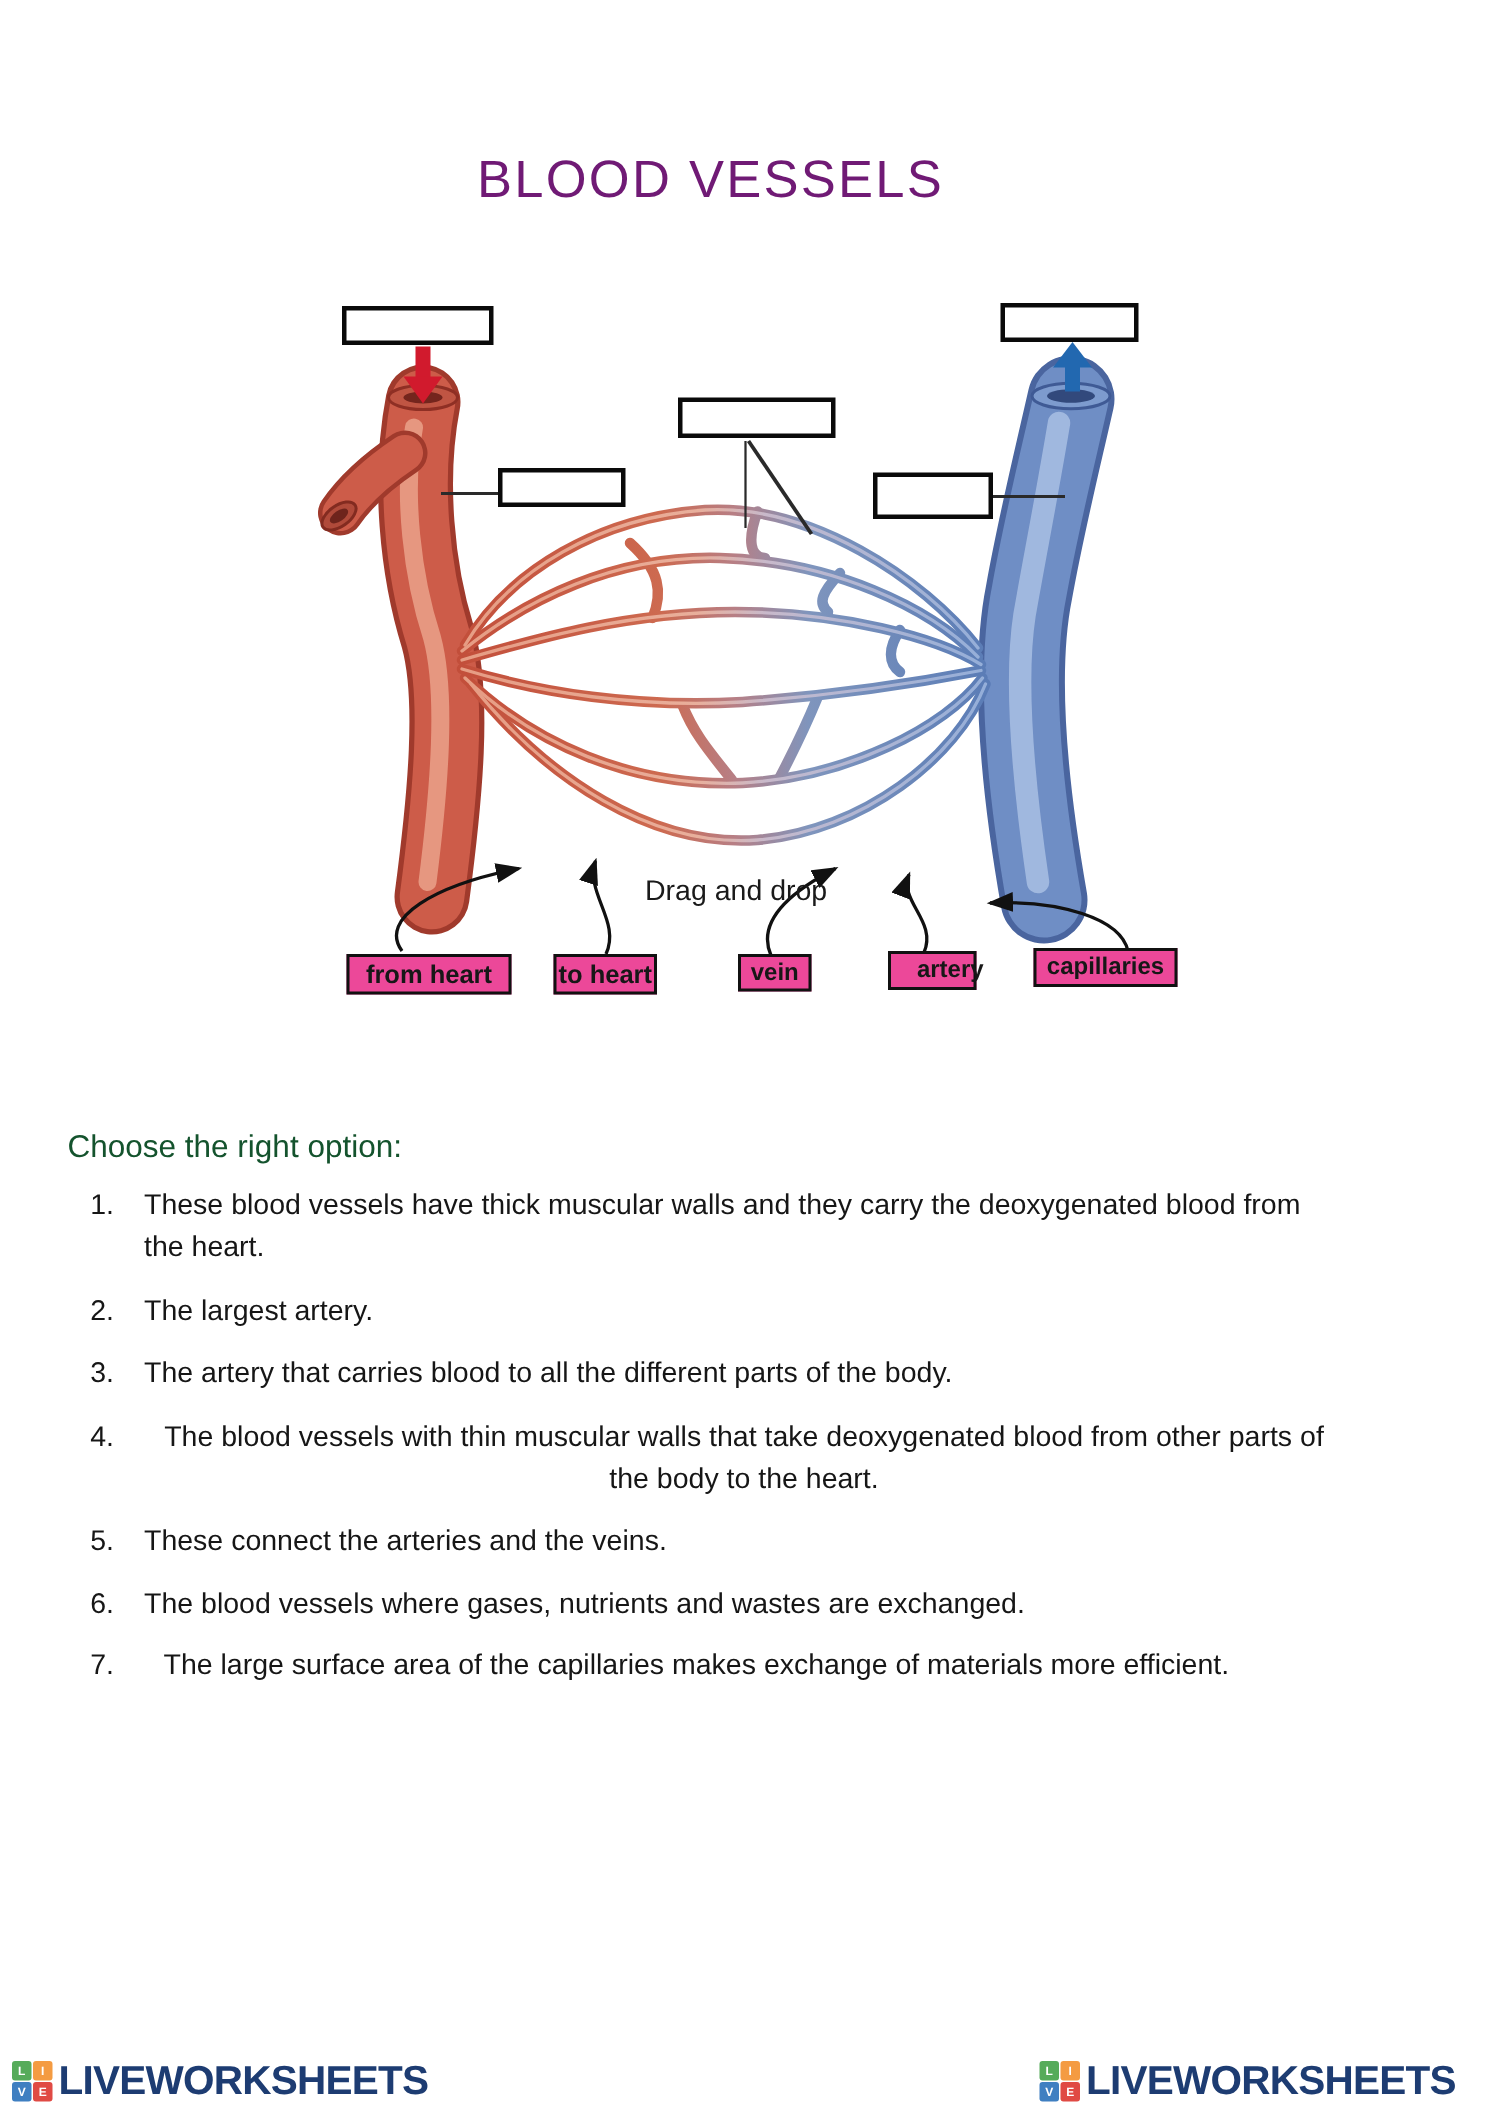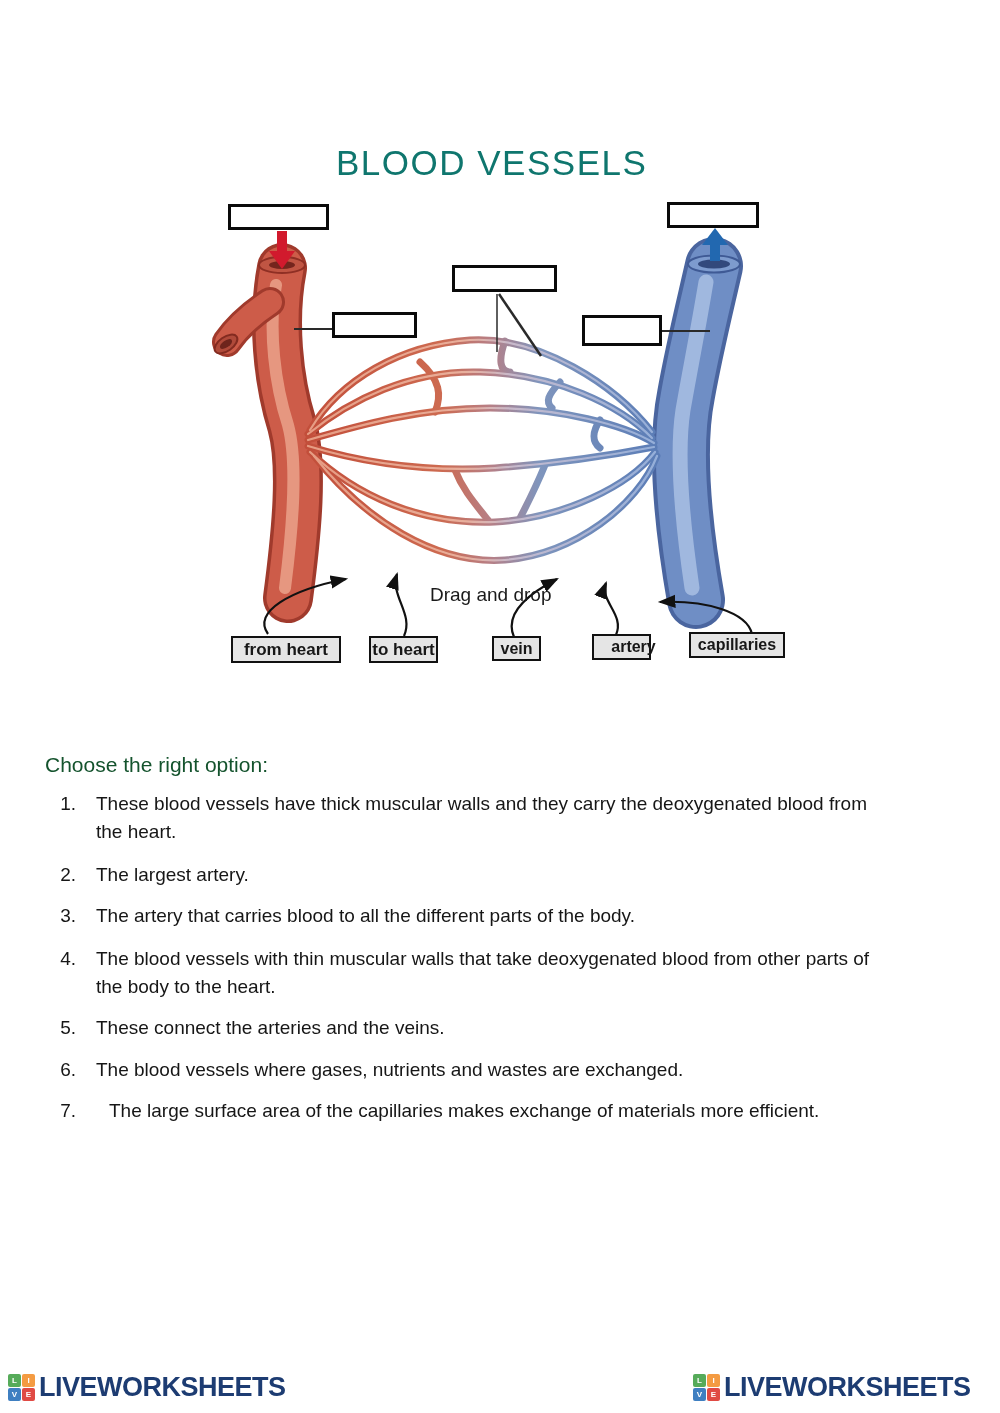--- a/index.html
+++ b/index.html
@@ -1,55 +1,55 @@
 <!DOCTYPE html>
 <html><head>
 <meta charset="utf-8">
 <style>
   html,body{margin:0;padding:0;}
   body{
     width:1000px;height:1413px;position:relative;background:#ffffff;
     font-family:"Liberation Sans", sans-serif;color:#111;overflow:hidden;
   }
   .page-title{
-    position:absolute;left:336px;top:100px;font-size:35px;letter-spacing:1.5px;
-    font-weight:500;color:#0f766e;margin-top:43px;
+    position:absolute;left:318px;top:100px;font-size:35px;letter-spacing:1.5px;
+    font-weight:500;color:#701a75;
   }
   
   .diagram-svg{position:absolute;left:190px;top:195px;}
   .answer-box{
     position:absolute;border:3px solid #0a0a0a;background:#ffffff;box-sizing:border-box;
   }
   .ab1{left:228px;top:204px;width:101px;height:26px;}
   .ab2{left:667px;top:202px;width:92px;height:26px;}
   .ab3{left:452px;top:265px;width:105px;height:27px;}
   .ab4{left:332px;top:312px;width:85px;height:26px;}
   .ab5{left:582px;top:315px;width:80px;height:31px;}
   .drag-hint{
     position:absolute;left:430px;top:584px;font-size:19px;color:#1a1a1a;
   }
   .word-chip{
-    position:absolute;border:2px solid #111;background:#e5e5e5;box-sizing:border-box;
+    position:absolute;border:2px solid #111;background:#ec4899;box-sizing:border-box;
     display:flex;align-items:center;justify-content:center;
     font-weight:bold;font-size:16px;color:#171717;cursor:grab;
   }
   .wc1{left:231px;top:636px;width:110px;height:27px;font-size:17px;}
   .wc2{left:369px;top:636px;width:69px;height:27px;font-size:17px;}
   .wc3{left:492px;top:636px;width:49px;height:25px;}
   .wc4{left:592px;top:634px;width:59px;height:26px;padding-left:24px;}
   .wc5{left:689px;top:632px;width:96px;height:26px;font-size:16px;}
   
   .q-heading{position:absolute;left:45px;top:753px;font-size:21px;color:#14532d;}
   .q-item{position:absolute;display:flex;font-size:19px;line-height:28px;color:#161616;}
   .q-num{width:24px;text-align:right;flex:0 0 24px;}
   .q-text{margin-left:20px;}
   .qi1{left:52px;top:790px;}  .qi1 .q-text{width:790px;}
   .qi2{left:52px;top:861px;}  .qi2 .q-text{width:860px;}
   .qi3{left:52px;top:902px;}  .qi3 .q-text{width:860px;}
-  .qi4{left:52px;top:945px;}  .qi4 .q-text{width:800px;}
+  .qi4{left:52px;top:945px;}  .qi4 .q-text{width:800px;text-align:center;}
   .qi5{left:52px;top:1014px;} .qi5 .q-text{width:860px;}
   .qi6{left:52px;top:1056px;} .qi6 .q-text{width:860px;}
   .qi7{left:52px;top:1097px;} .qi7 .q-text{width:900px;margin-left:33px;}
   
   .lw-logo{position:absolute;display:flex;align-items:center;gap:4px;}
   .lw-left{left:8px;top:1372px;}
   .lw-right{left:693px;top:1372px;}
   .lw-tiles{display:grid;grid-template-columns:13px 13px;grid-template-rows:13px 13px;gap:1px;}
   .tile{display:flex;align-items:center;justify-content:center;color:#fff;
         font-size:8px;font-weight:bold;border-radius:2px;}

